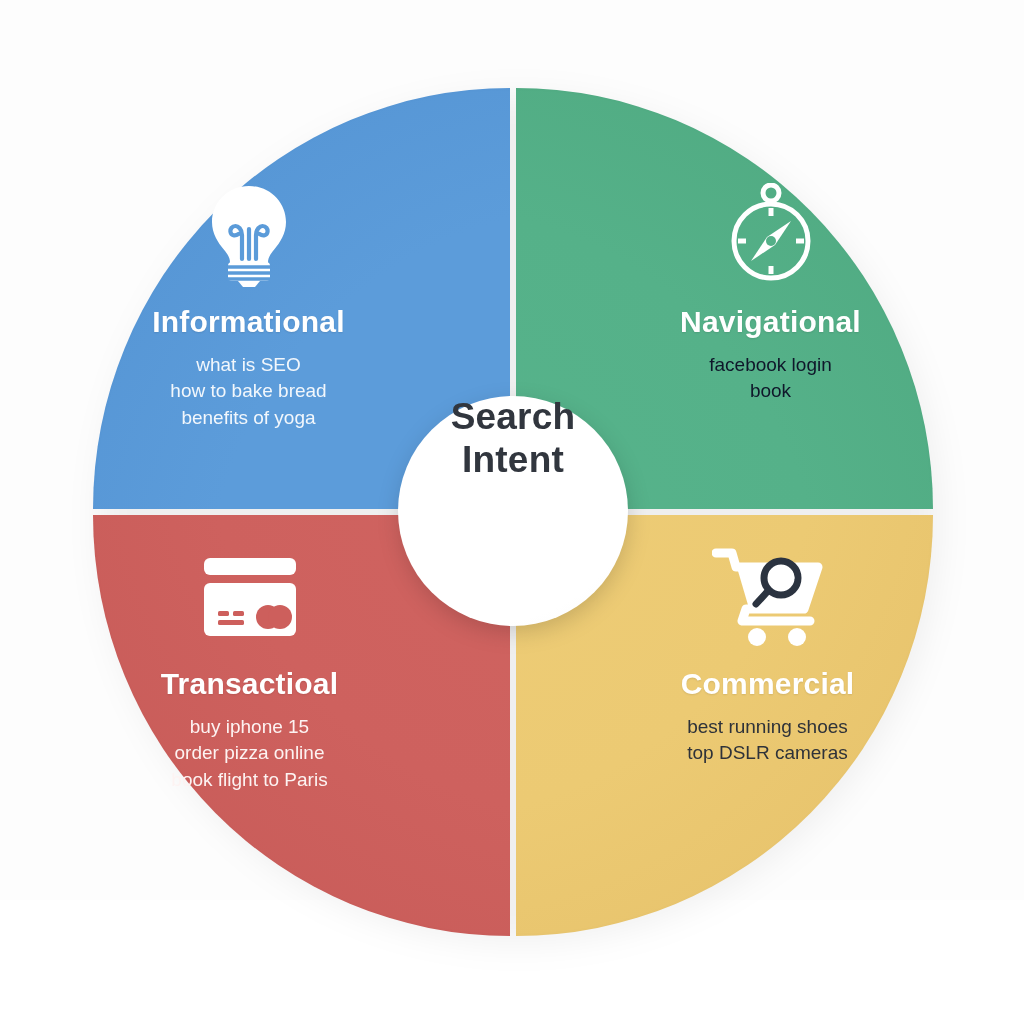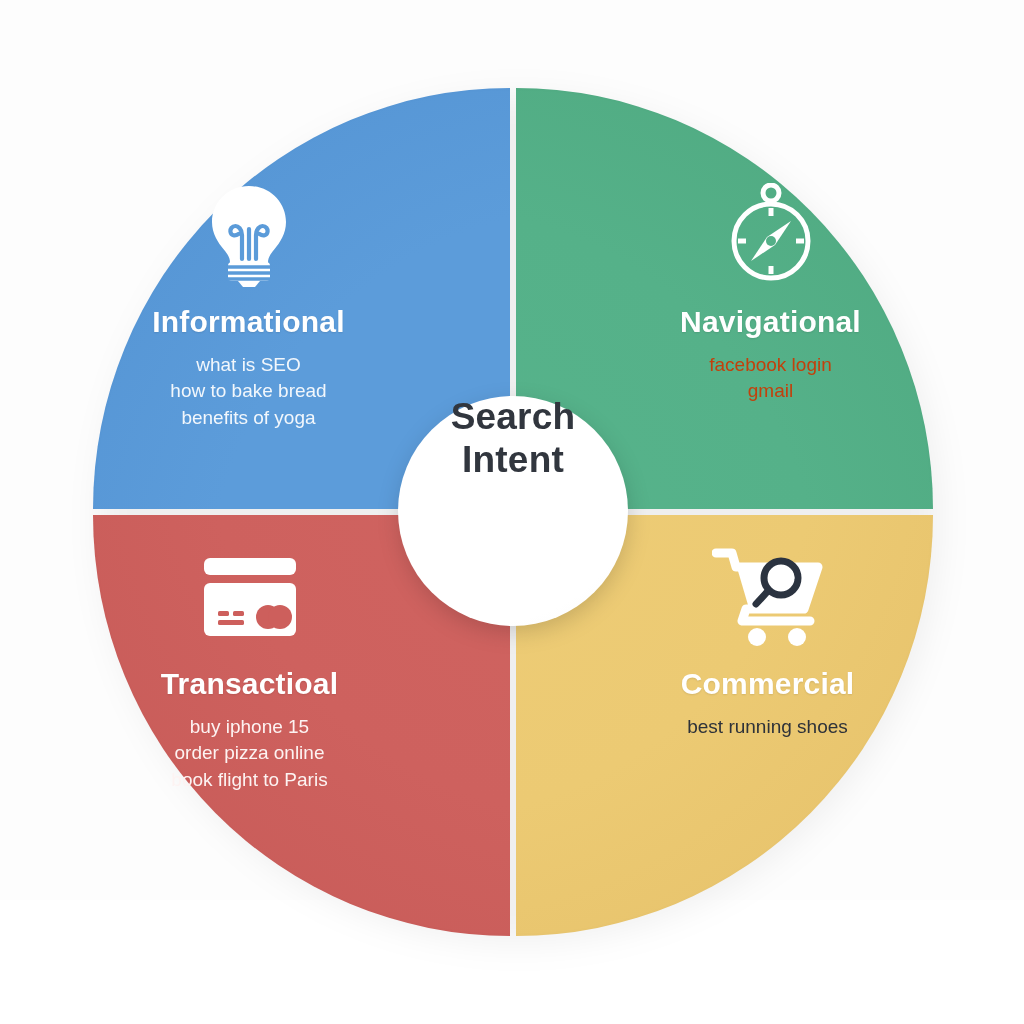--- a/index.html
+++ b/index.html
@@ -118,21 +118,21 @@
   #q-informational .q-title { color: #ffffff; margin-left: -106px; }
   #q-navigational  .q-title { color: #ffffff; margin-left: 92px; }
   #q-transactional .q-title { color: #ffffff; margin-left: -104px; }
   #q-commercial    .q-title { color: #ffffff; margin-left: 86px; }
 
   .q-examples {
     font-size: 19px;
     line-height: 1.39;
   }
   #q-informational .q-examples { color: #f2f7fc; margin-left: -106px; }
-  #q-navigational  .q-examples { color: #c2410c; margin-left: 92px; }
+  #q-navigational  .q-examples { color: #0f172a; margin-left: 92px; }
   #q-transactional .q-examples { color: #fdf3f2; margin-left: -104px; }
   #q-commercial    .q-examples { color: #2e3239; margin-left: 86px; }
 
   .q-examples div { white-space: nowrap; }
 
   
   #hub-shadow {
     position: absolute;
     left: 400px;
     top: 404px;
@@ -214,21 +214,21 @@
               <line x1="13" y1="58" x2="21" y2="58"></line>
               <line x1="71" y1="58" x2="79" y2="58"></line>
             </g>
             <path d="M66 38 L50 62 L26 78 L42 54 Z" fill="#ffffff"></path>
             <circle cx="46" cy="58" r="5" fill="#54b088"></circle>
           </svg>
         </div>
         <div class="q-title">Navigational</div>
         <div class="q-examples">
           <div>facebook login</div>
-          <div>gmail</div>
+          <div>book</div>
         </div>
       </div>
     </div>
 
     <div class="quadrant" id="q-transactional">
       <div class="fill"></div>
       <div class="q-content">
         <div class="q-icon">
           <svg width="104" height="82" viewBox="0 0 104 82" aria-hidden="true">
             <rect x="6" y="2" width="92" height="17" rx="6" fill="#ffffff"></rect>
@@ -263,20 +263,21 @@
             <g stroke="#2b3340" fill="none" stroke-width="7" stroke-linecap="round">
               <circle cx="69" cy="31" r="17"></circle>
               <line x1="56" y1="44" x2="44" y2="57"></line>
             </g>
             <path d="M76 22 A13 13 0 0 1 81 31" stroke="#ffffff" stroke-width="3" fill="none" stroke-linecap="round"></path>
           </svg>
         </div>
         <div class="q-title">Commercial</div>
         <div class="q-examples">
           <div>best running shoes</div>
+          <div>top DSLR cameras</div>
         </div>
       </div>
     </div>
 
   </div>
 
   <div id="hub-shadow"></div>
   <div id="hub">
     <div class="hub-line">Search</div>
     <div class="hub-line">Intent</div>

